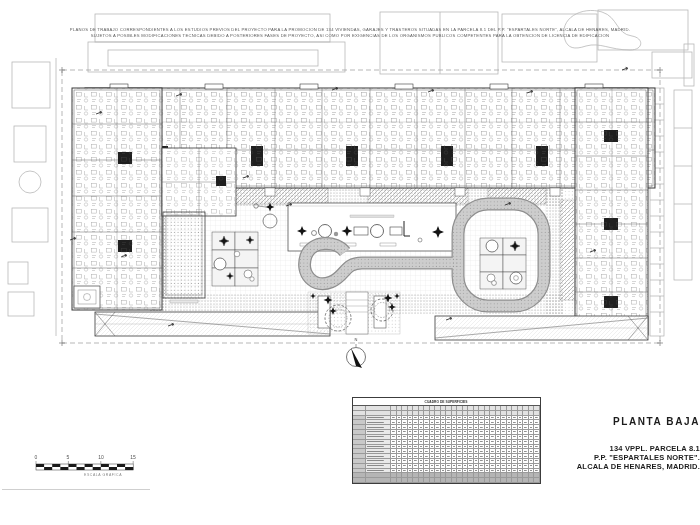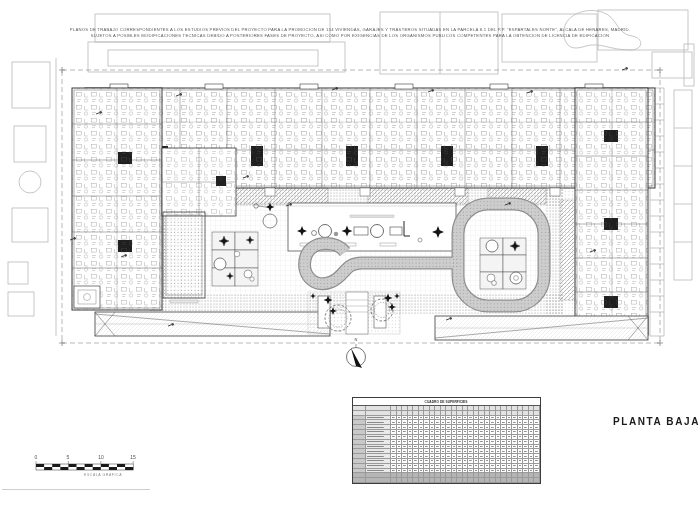--- a/index.html
+++ b/index.html
@@ -335,20 +335,25 @@
 </svg>
 </div>
 
 <div id="disclaimer" class="abs">
   <div class="dl">PLANOS DE TRABAJO CORRESPONDIENTES A LOS ESTUDIOS PREVIOS DEL PROYECTO PARA LA PROMOCION DE 134 VIVIENDAS, GARAJES Y TRASTEROS SITUADAS EN LA PARCELA 8.1 DEL  P.P. "ESPARTALES NORTE", ALCALA DE HENARES, MADRID.</div>
   <div class="dl">SUJETOS A POSIBLES MODIFICACIONES TECNICAS DEBIDO A POSTERIORES FASES DE PROYECTO, ASI COMO POR EXIGENCIAS DE LOS ORGANISMOS PUBLICOS COMPETENTES PARA LA OBTENCION DE LICENCIA DE EDIFICACION</div>
 </div>
 
 <div id="title-block" class="abs">
   <div id="drawing-title">PLANTA BAJA</div>
+  <div id="project-lines">
+    <div>134 VPPL. PARCELA 8.1</div>
+    <div>P.P. "ESPARTALES NORTE".</div>
+    <div>ALCALA DE HENARES, MADRID.</div>
+  </div>
 </div>
 
 <div class="abs tick-num" style="left:36px;top:454px;">0</div>
 <div class="abs tick-num" style="left:68px;top:454px;">5</div>
 <div class="abs tick-num" style="left:101px;top:454px;">10</div>
 <div class="abs tick-num" style="left:133px;top:454px;">15</div>
 <div id="scale-caption" class="abs">ESCALA GRAFICA</div>
 <div class="abs" id="north-label" style="left:356px;top:337px;">N</div>
 
 <div class="abs hairline" style="left:2px;top:489px;width:148px;height:1px;"></div>

